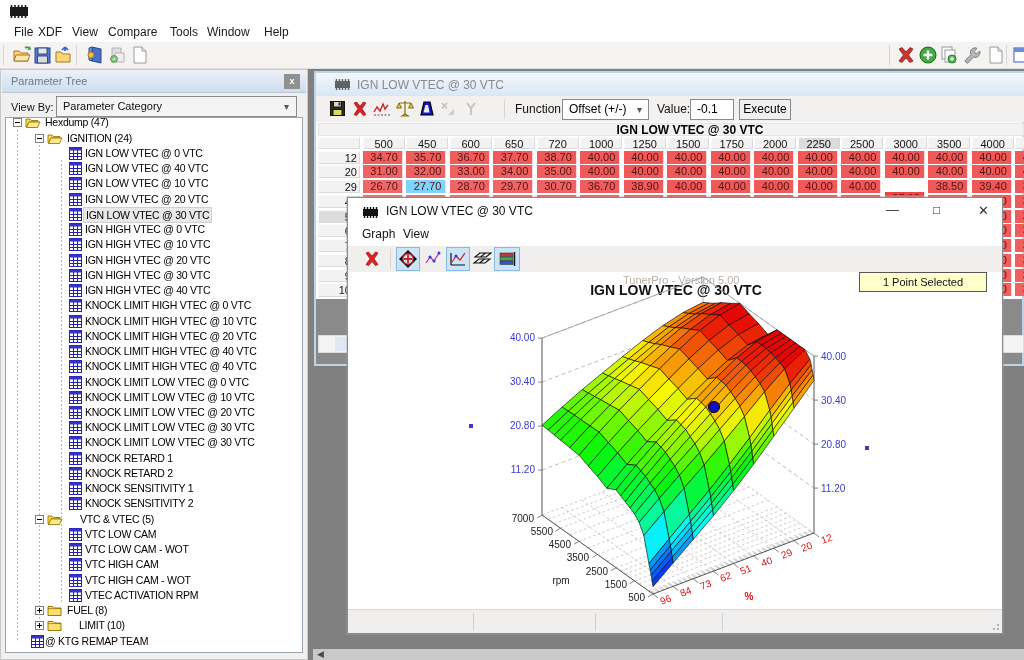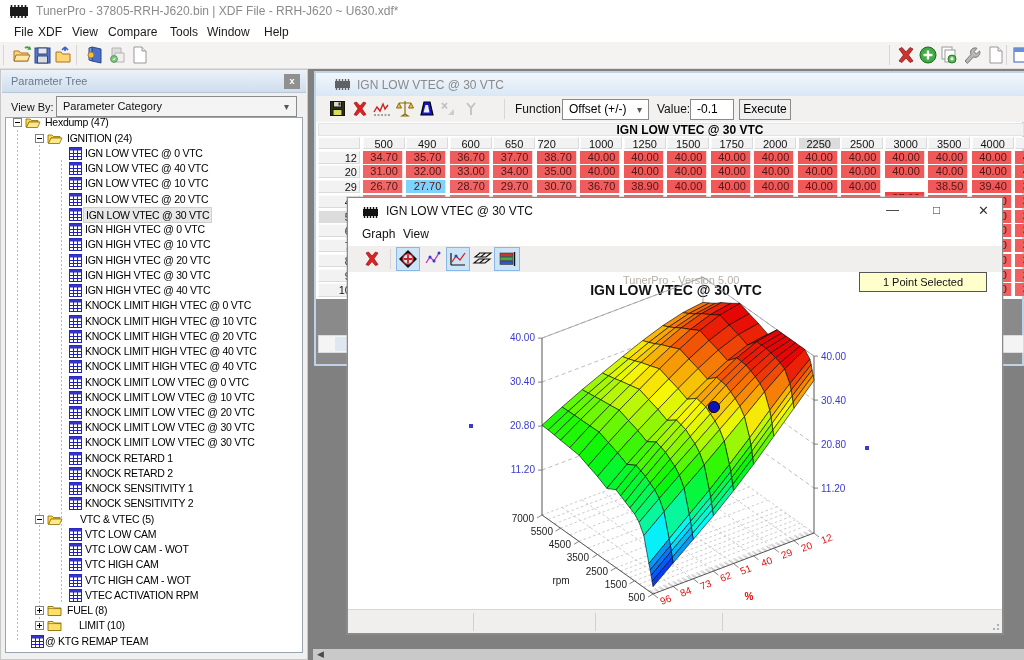--- a/index.html
+++ b/index.html
@@ -17,21 +17,20 @@
         <line x1="11.5" y1="0" x2="11.5" y2="2"></line>
         <line x1="15" y1="0" x2="15" y2="2"></line>
         <line x1="18.5" y1="0" x2="18.5" y2="2"></line>
       <line x1="4.5" y1="11" x2="4.5" y2="13"></line>
         <line x1="8" y1="11" x2="8" y2="13"></line>
         <line x1="11.5" y1="11" x2="11.5" y2="13"></line>
         <line x1="15" y1="11" x2="15" y2="13"></line>
         <line x1="18.5" y1="11" x2="18.5" y2="13"></line>
     </g>
   </svg>
-  <div style="position:absolute;left:36px;top:4px;font-size:12px;color:#8a8a8a">TunerPro - 37805-RRH-J620.bin | XDF File - RRH-J620 ~ U630.xdf*</div>
 </div>
 
 <div style="position:absolute;left:0;top:22px;width:1024px;height:20px;background:#ffffff;font-size:12px;color:#1a1a1a">
   <span style="position:absolute;left:14px;top:3px">File</span>
   <span style="position:absolute;left:38px;top:3px">XDF</span>
   <span style="position:absolute;left:72px;top:3px">View</span>
   <span style="position:absolute;left:108px;top:3px">Compare</span>
   <span style="position:absolute;left:170px;top:3px">Tools</span>
   <span style="position:absolute;left:207px;top:3px">Window</span>
   <span style="position:absolute;left:264px;top:3px">Help</span>
@@ -494,24 +493,24 @@
     <div style="position:absolute;left:423px;top:3px;width:52px;height:21px;background:#f0f0f0;border:1px solid #8a8a8a;font-size:12px;line-height:19px;text-align:center">Execute</div>
   </div>
   <div style="position:absolute;left:2px;top:262px;width:706px;height:18px;background:#f4f4f4;border:1px solid #dcdcdc">
     <div style="position:absolute;left:16px;top:1px;width:300px;height:14px;background:#dfe8f2"></div>
   </div>
 </div>
 <div style="position:absolute;left:318px;top:122.5px;width:706px;height:13px;background:#f2f2f2;border:1px solid #e3e3e3;"></div>
 <div style="position:absolute;left:560px;top:122.5px;width:260px;text-align:center;font-size:12px;font-weight:bold;line-height:14px;white-space:nowrap">IGN LOW VTEC @ 30 VTC</div>
 <div class="hdr" style="left:318px;top:137px;width:42px;height:12px"></div>
 <div class="hdr" style="left:362.5px;top:137px;width:42.3px;height:12px;text-align:center">500</div>
-<div class="hdr" style="left:406.0px;top:137px;width:42.3px;height:12px;text-align:center">490</div>
+<div class="hdr" style="left:406.0px;top:137px;width:42.3px;height:12px;text-align:center">450</div>
 <div class="hdr" style="left:449.5px;top:137px;width:42.3px;height:12px;text-align:center">600</div>
 <div class="hdr" style="left:493.0px;top:137px;width:42.3px;height:12px;text-align:center">650</div>
-<div class="hdr" style="left:536.5px;top:137px;width:42.3px;height:12px;text-align:left">720</div>
+<div class="hdr" style="left:536.5px;top:137px;width:42.3px;height:12px;text-align:center">720</div>
 <div class="hdr" style="left:580.0px;top:137px;width:42.3px;height:12px;text-align:center">1000</div>
 <div class="hdr" style="left:623.5px;top:137px;width:42.3px;height:12px;text-align:center">1250</div>
 <div class="hdr" style="left:667.0px;top:137px;width:42.3px;height:12px;text-align:center">1500</div>
 <div class="hdr" style="left:710.5px;top:137px;width:42.3px;height:12px;text-align:center">1750</div>
 <div class="hdr" style="left:754.0px;top:137px;width:42.3px;height:12px;text-align:center">2000</div>
 <div class="hdr" style="left:797.5px;top:137px;width:42.3px;height:12px;background:#dcdcdc;text-align:center">2250</div>
 <div class="hdr" style="left:841.0px;top:137px;width:42.3px;height:12px;text-align:center">2500</div>
 <div class="hdr" style="left:884.5px;top:137px;width:42.3px;height:12px;text-align:center">3000</div>
 <div class="hdr" style="left:928.0px;top:137px;width:42.3px;height:12px;text-align:center">3500</div>
 <div class="hdr" style="left:971.5px;top:137px;width:42.3px;height:12px;text-align:center">4000</div>

